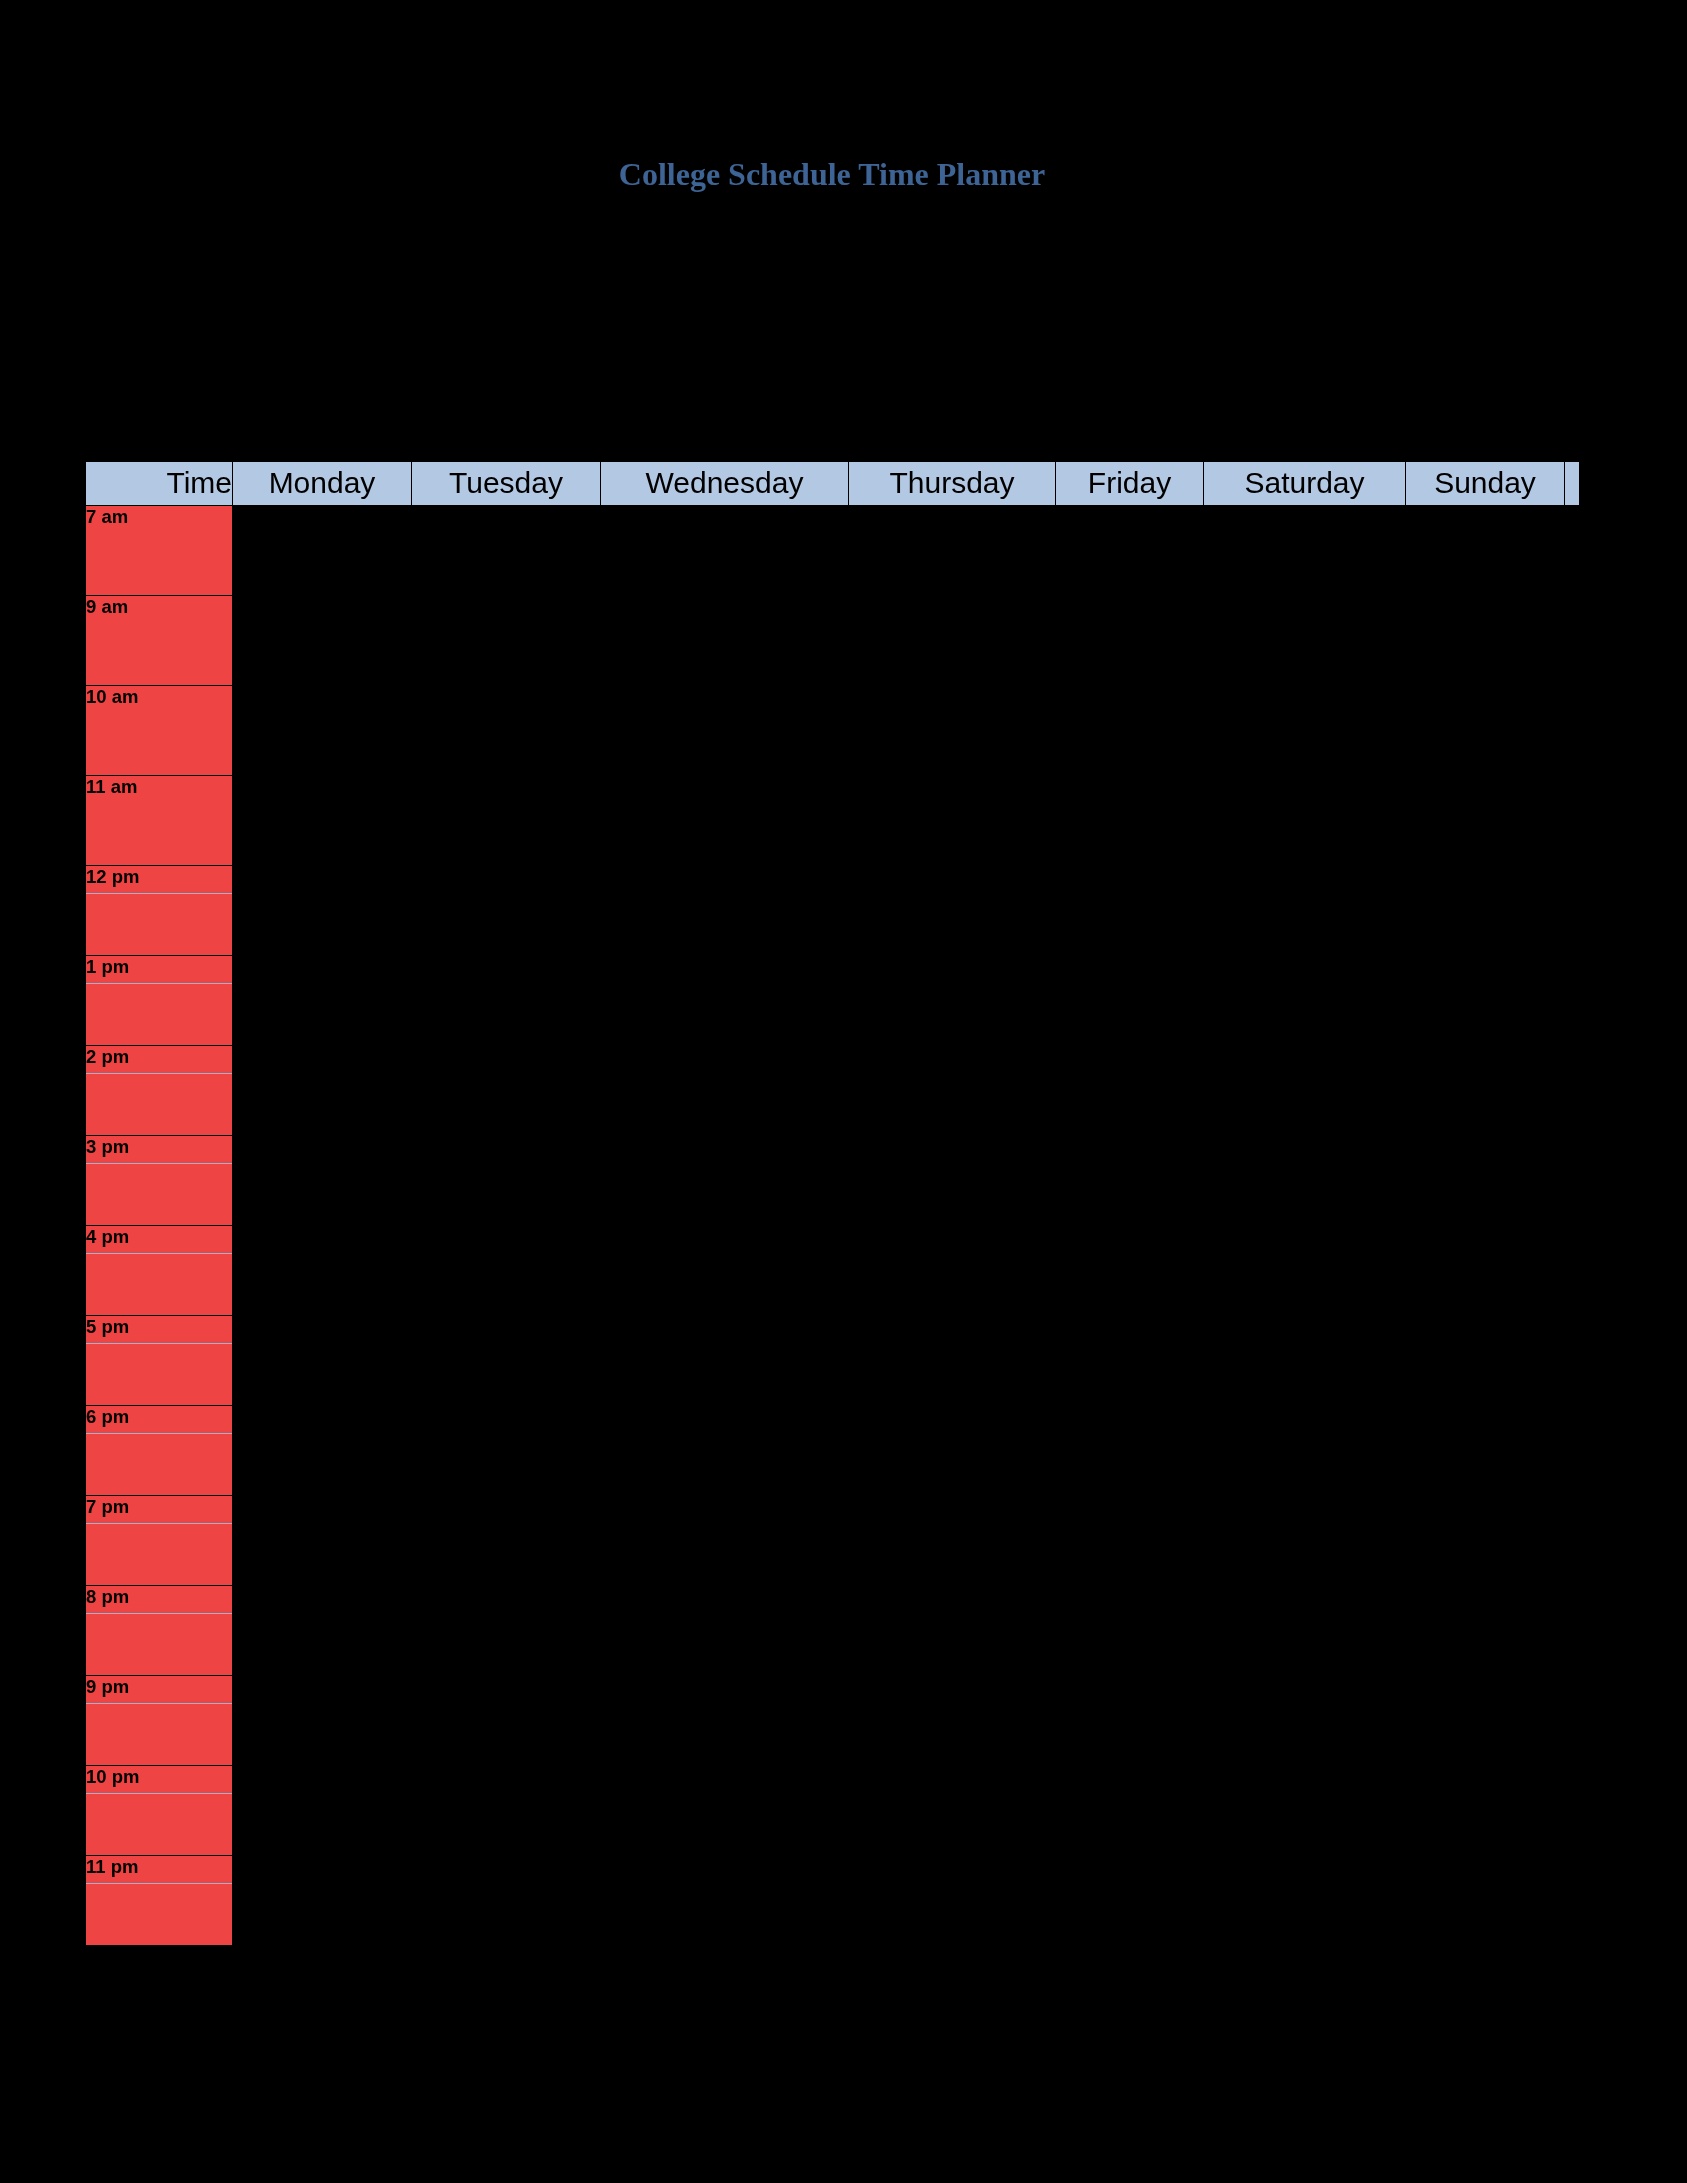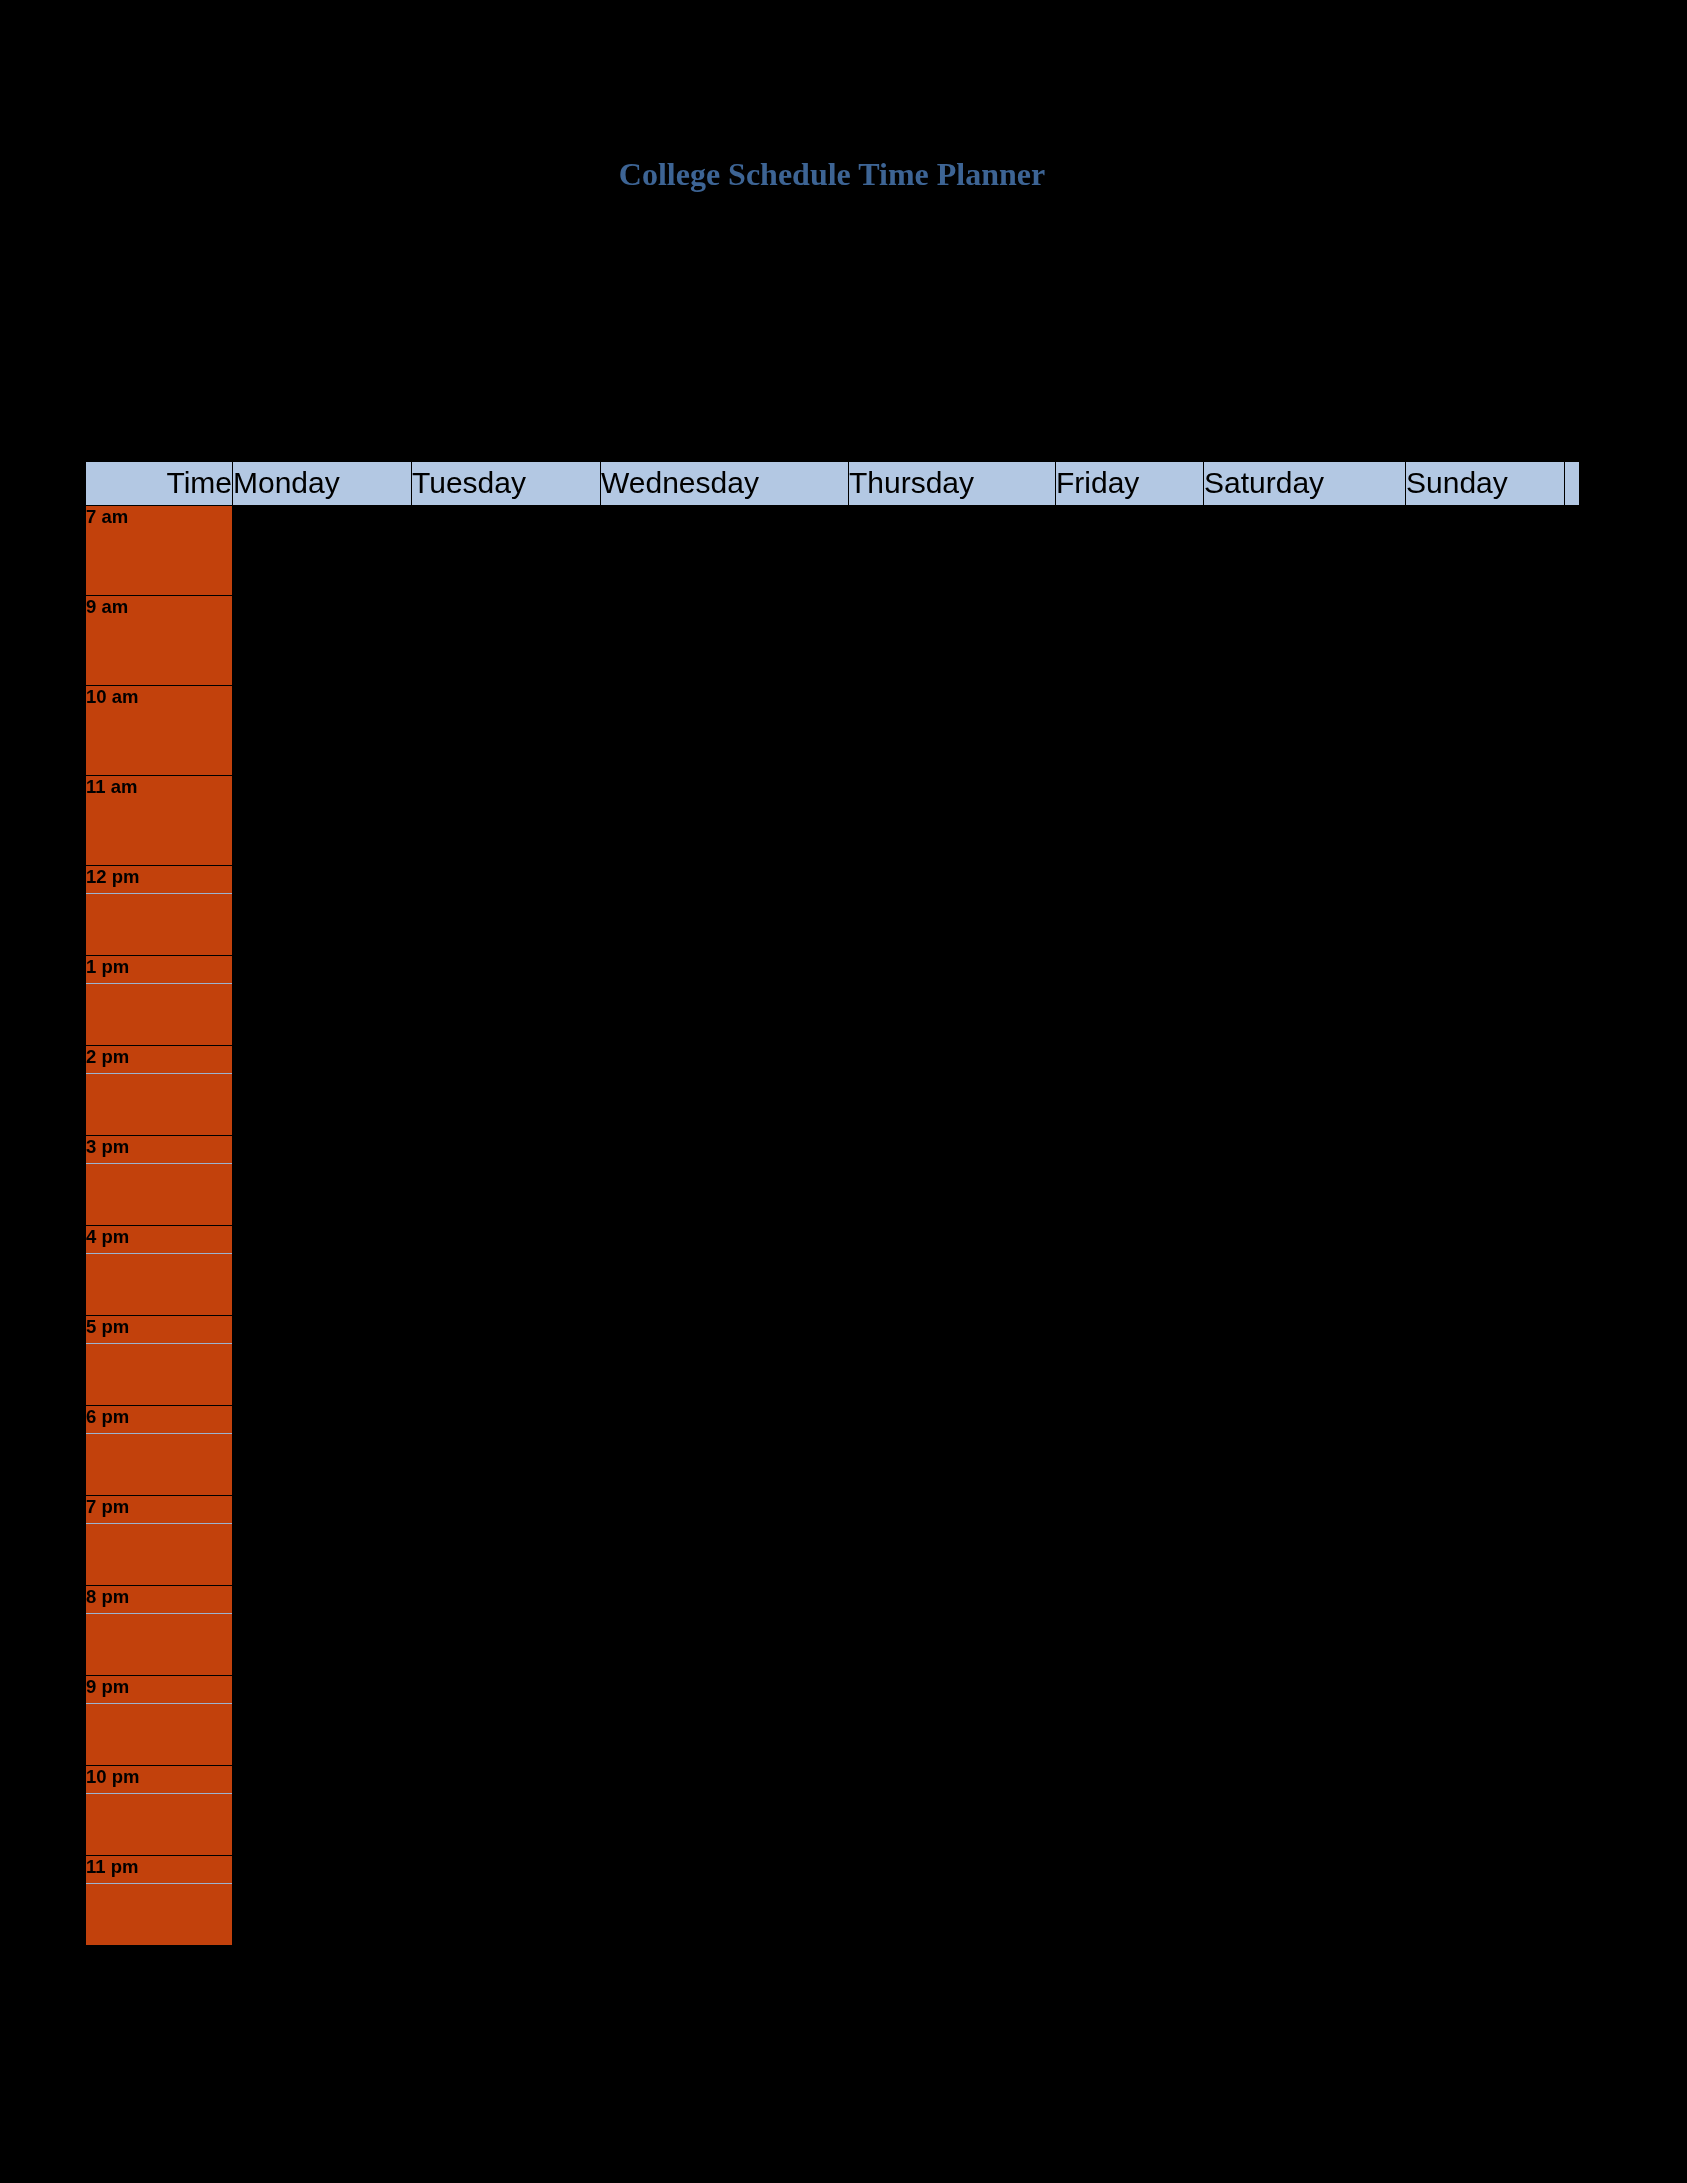--- a/index.html
+++ b/index.html
@@ -40,36 +40,36 @@
 
   
   .hdr {
     background: #b3c8e3;
     border: 1.3px solid #000000;
     height: 44px;
     color: #000000;
     font-size: 30px;
     font-weight: normal;
     font-family: "Liberation Sans", sans-serif;
-    text-align: left;
+    text-align: center;
     line-height: 41px;
     white-space: nowrap;
     box-sizing: border-box;
   }
   .hdr-time { text-align: right; }
   .hdr-spacer {
     background: #b3c8e3;
     border: 1.3px solid #000000;
     border-left: 0.7px solid #000000;
     box-sizing: border-box;
   }
 
   
   .time-cell {
-    background: #c2410c;
+    background: #ef4444;
     border: 1.3px solid #000000;
     color: #000000;
     font-size: 18.5px;
     font-weight: bold;
     text-align: left;
     padding: 2.6px 0 0 8px;
     box-sizing: border-box;
     position: relative;
   }
   .time-cell .lbl {

